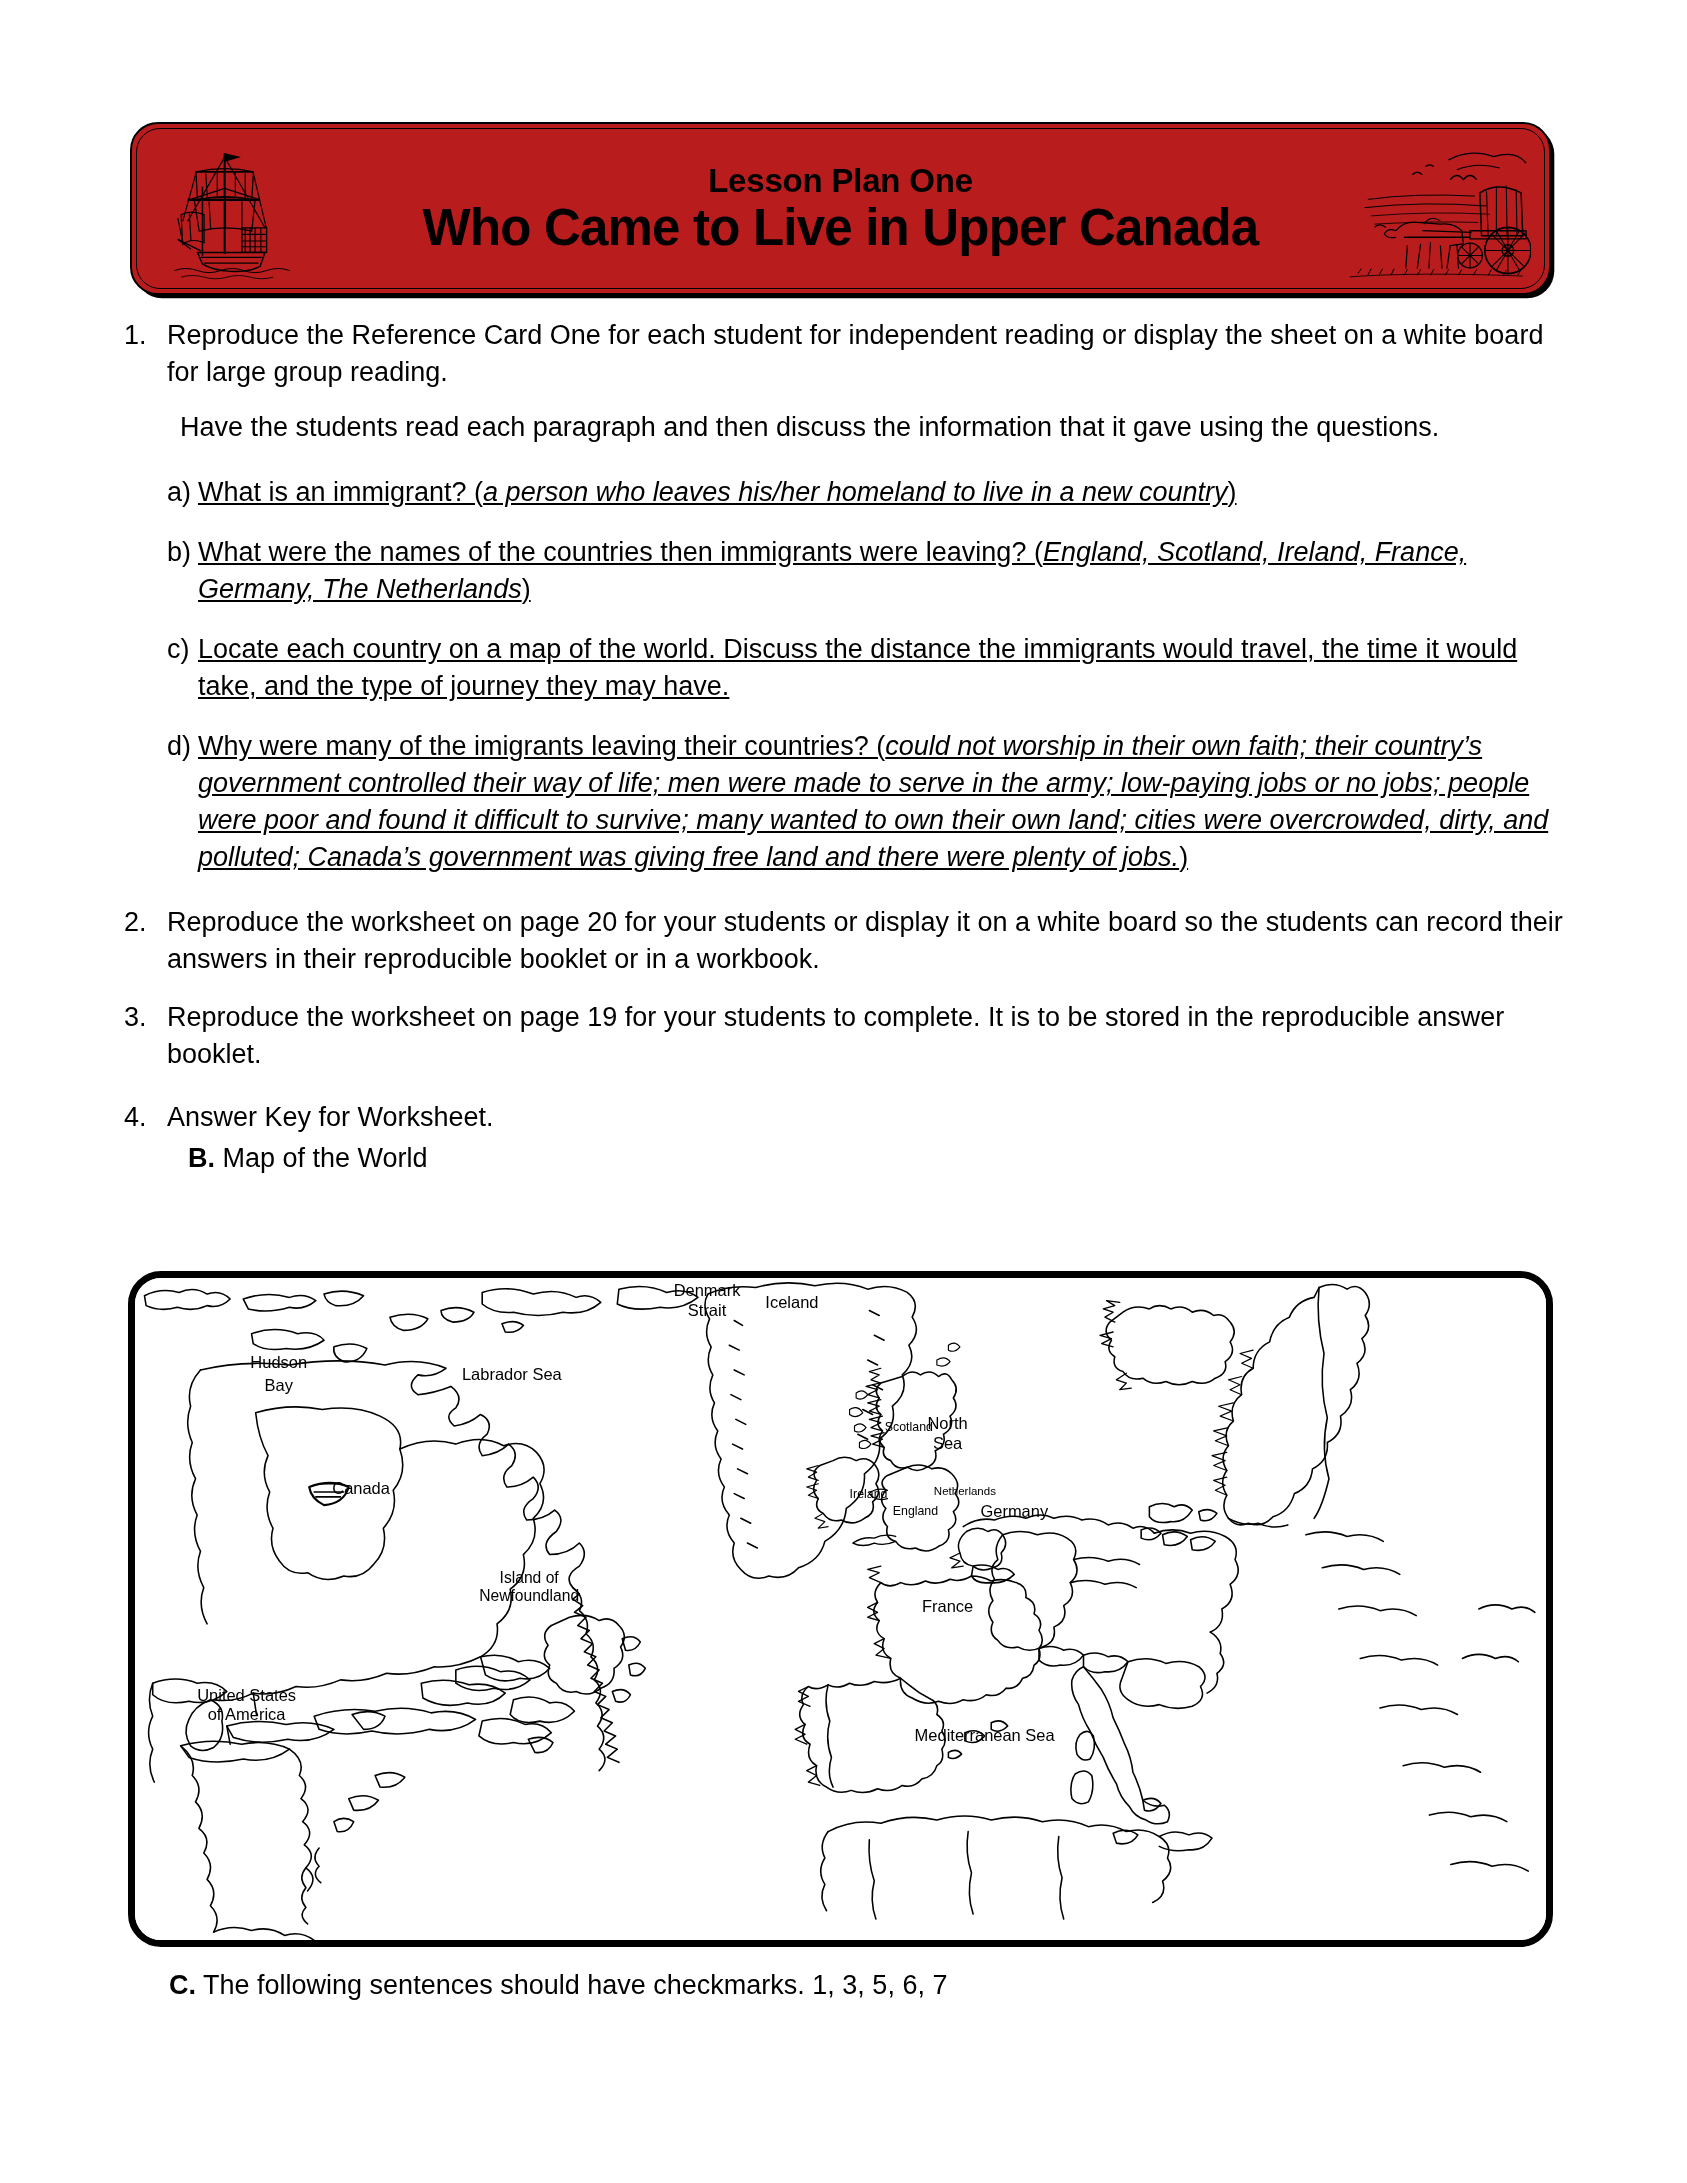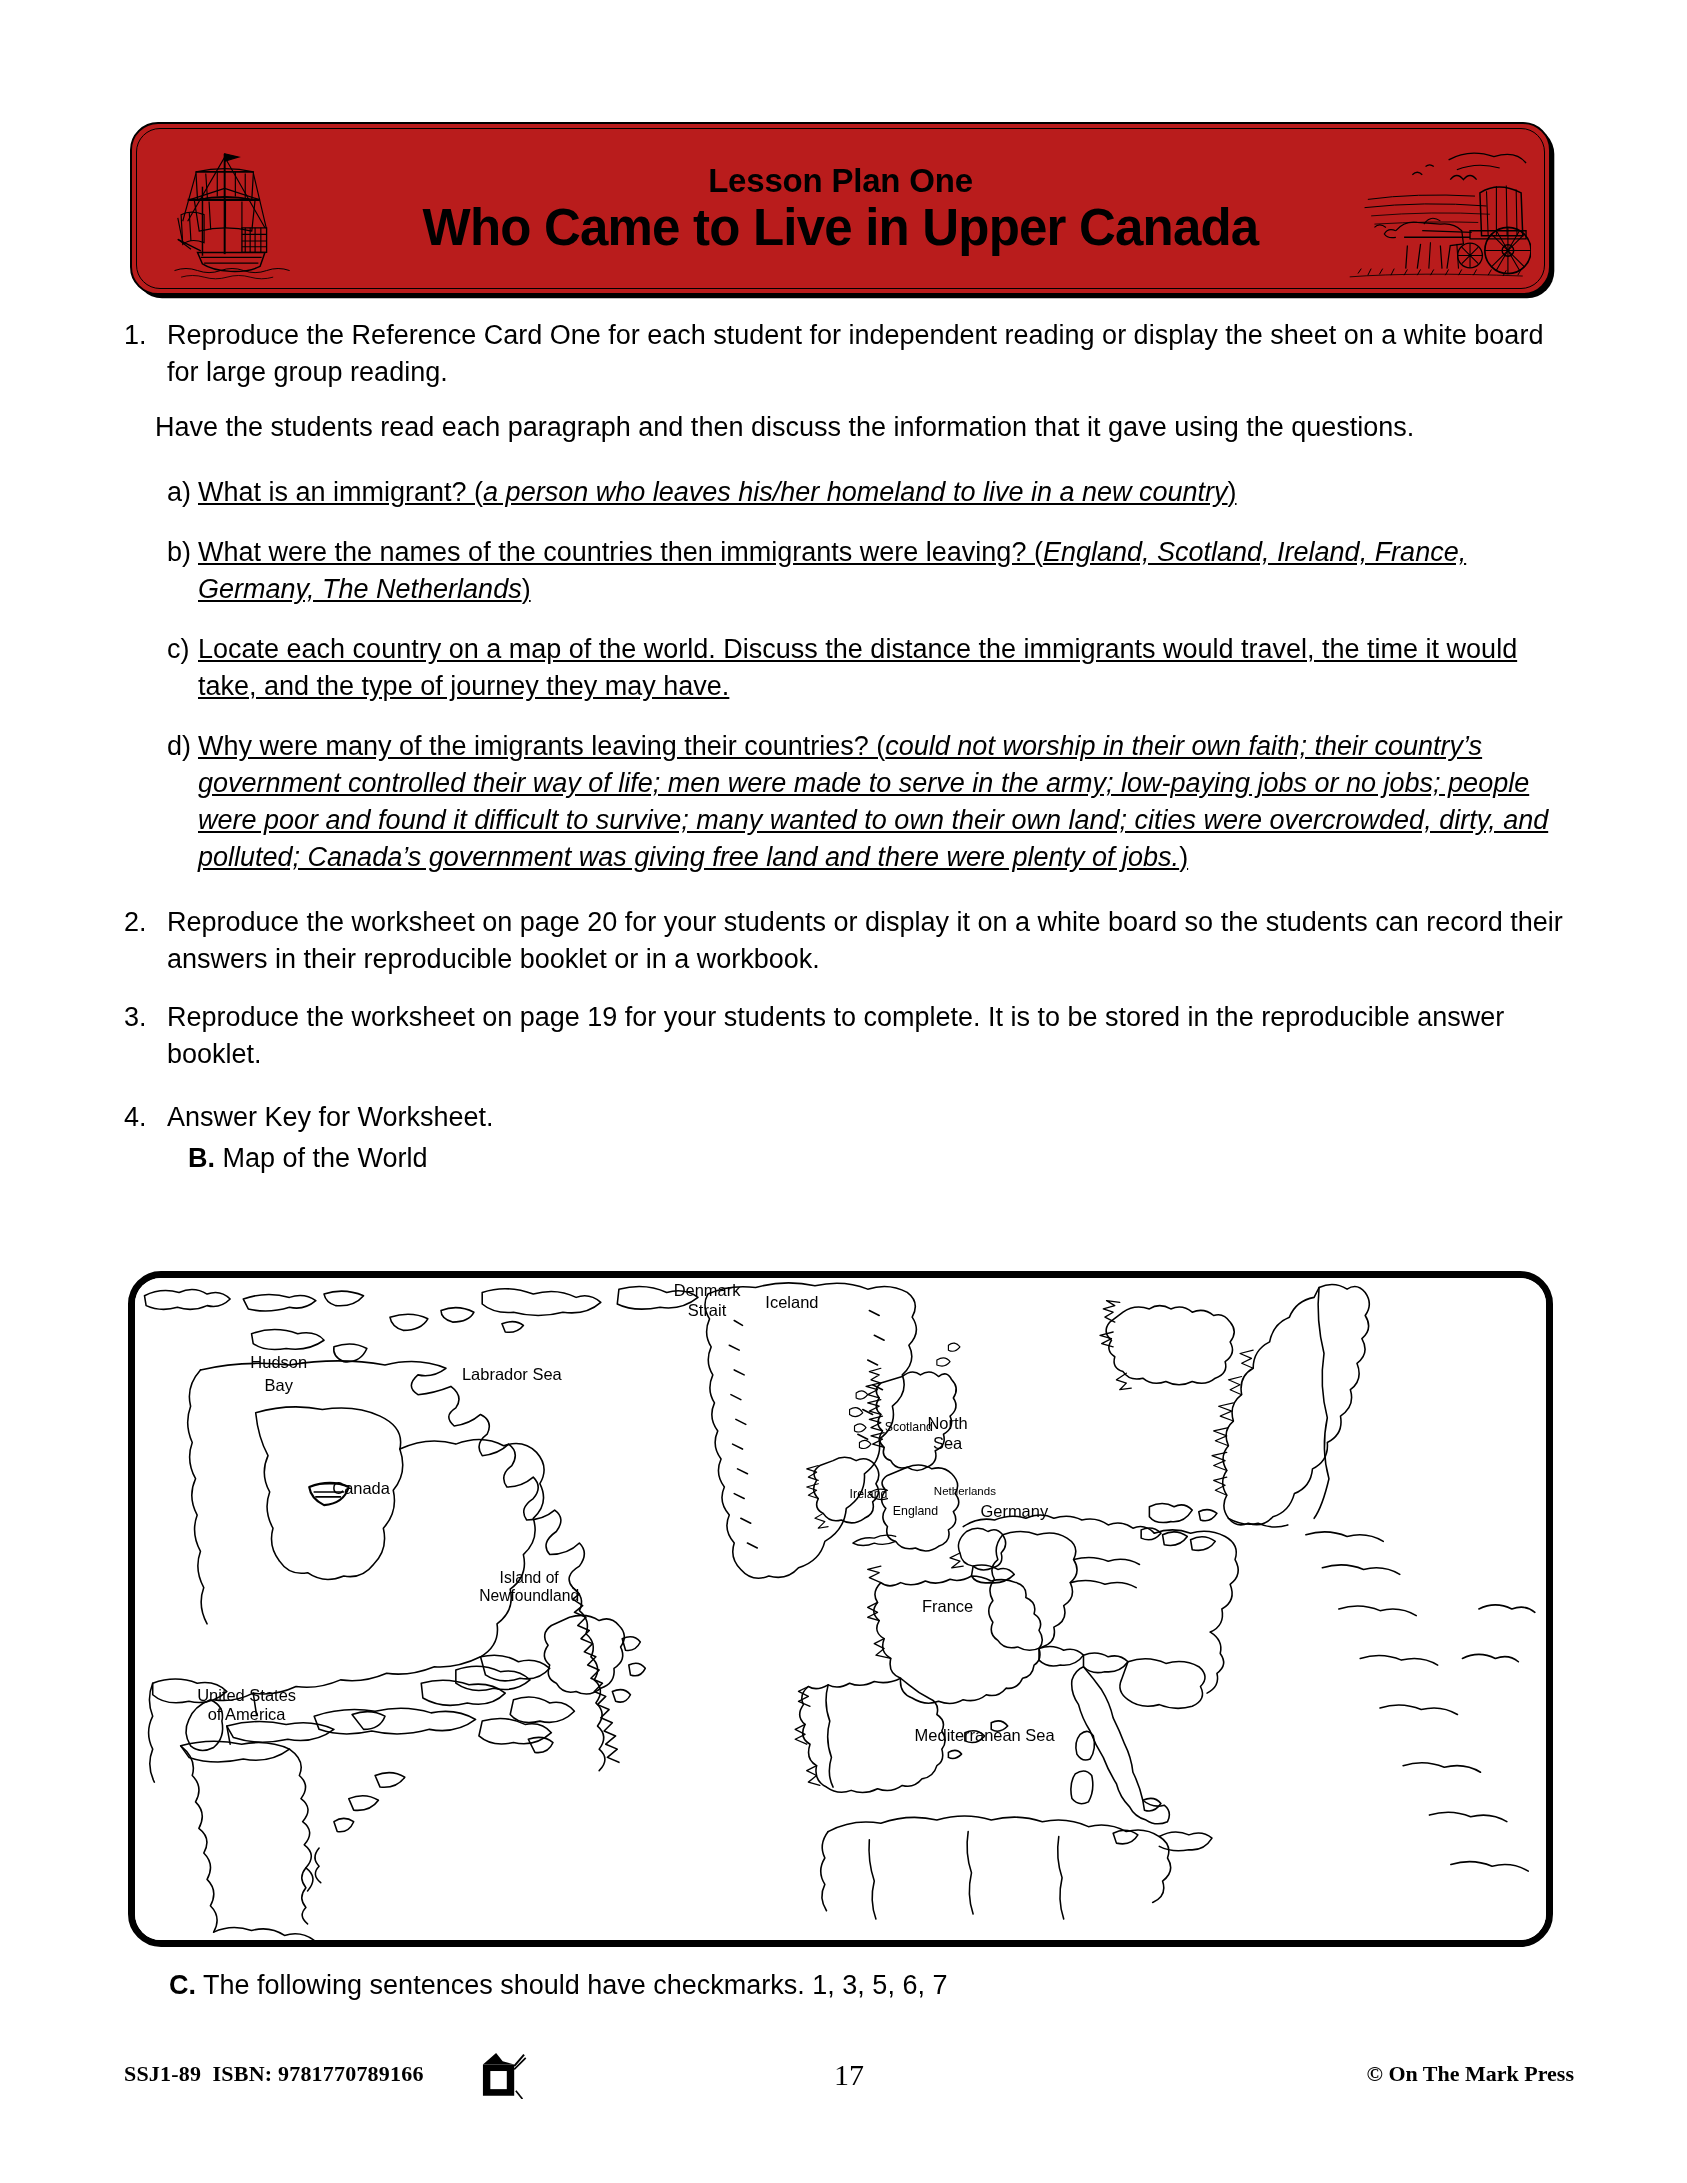--- a/index.html
+++ b/index.html
@@ -97,21 +97,21 @@
     line-height: 37px;
   }
   .num-body {
     flex: 1;
     font-size: 27px;
     line-height: 37px;
   }
   .para {
     font-size: 27px;
     line-height: 37px;
-    margin-left: 31px;
+    margin-left: 56px;
     margin-top: 18px;
     margin-bottom: 0;
   }
   .sub-item {
     display: flex;
     align-items: flex-start;
     margin-left: 43px;
     margin-top: 20px;
     font-size: 27px;
     line-height: 37px;
@@ -561,30 +561,15 @@
         <text id="ml16" x="1016" y="272" font-size="14" text-anchor="middle">Netherlands</text>
         <text id="ml17" x="1076" y="299" font-size="20" text-anchor="middle">Germany</text>
         <text id="ml18" x="995" y="414" font-size="20" text-anchor="middle">France</text>
         <text id="ml19" x="1040" y="570" font-size="20" text-anchor="middle">Mediterranean Sea</text>
       </g>
     </svg>
   </div>
 
   <div class="c-line"><span class="answer-letter">C.</span> <span>The following sentences should have checkmarks. 1, 3, 5, 6, 7</span></div>
 
-  <div class="footer">
-    <div class="footer-left"><span>SSJ1-89</span>&nbsp;&nbsp;<span>ISBN:</span> <span>9781770789166</span></div>
-
-    <svg class="book-logo" viewBox="0 0 62 62">
-      <path d="M6 20 L44 20 L44 58 L6 58 Z" fill="#000"></path>
-      <rect x="15" y="28" width="20" height="22" fill="#fff"></rect>
-      <path d="M6 20 L22 6 L30 16 L44 20 Z" fill="#000"></path>
-      <path d="M44 22 L56 8" stroke="#000" stroke-width="2.4" fill="none"></path>
-      <path d="M44 26 L58 12" stroke="#000" stroke-width="2" fill="none"></path>
-      <path d="M46 52 L54 62" stroke="#000" stroke-width="2" fill="none"></path>
-    </svg>
-
-    <div class="footer-page">17</div>
-    <div class="footer-right">© On The Mark Press</div>
-  </div>
 
 </div>
 
 
 </body></html>

